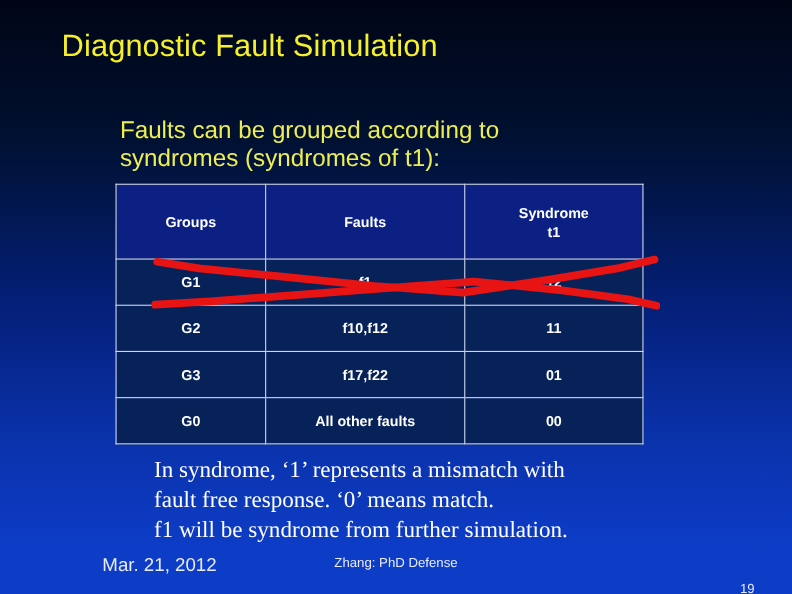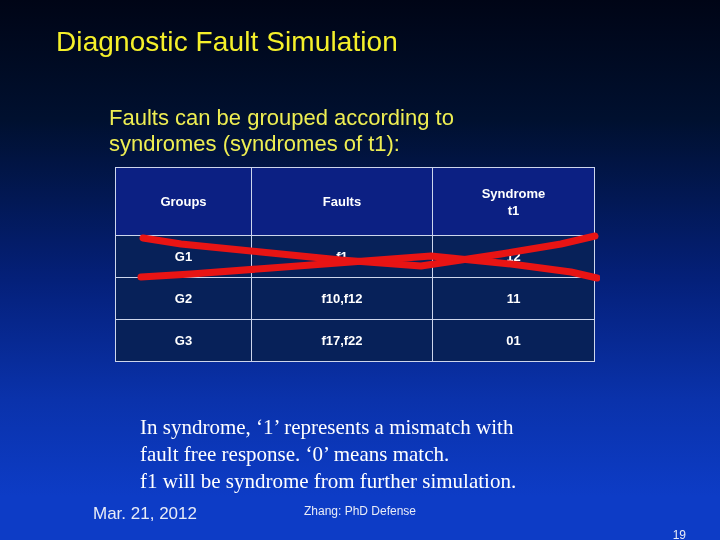--- a/index.html
+++ b/index.html
@@ -47,21 +47,21 @@
     width: 430px;
     font-size: 22px;
     line-height: 26px;
     color: #eeee52;
     margin-left: 44px;
   }
 
   
   .syndrome-table {
     position: absolute;
-    left: 115px;
+    left: 105px;
     top: 167px;
     width: 479px;
     border-collapse: collapse;
     table-layout: fixed;
     padding-left: 24px;
   }
   .syndrome-table th,
   .syndrome-table td {
     border: 1px solid #cdd6ec;
     color: #ffffff;
@@ -168,20 +168,25 @@
       <tr>
         <td>G2</td>
         <td>f10,f12</td>
         <td>11</td>
       </tr>
       <tr>
         <td>G3</td>
         <td>f17,f22</td>
         <td>01</td>
       </tr>
+      <tr>
+        <td>G0</td>
+        <td>All other faults</td>
+        <td>00</td>
+      </tr>
     </tbody>
   </table>
 
   <svg class="cross-overlay" viewBox="0 0 479 54">
     <polyline points="22,8 60,14 140,22 220,30 300,36 380,24 440,14 474,6" fill="none" stroke="#e81414" stroke-width="7" stroke-linecap="round" stroke-linejoin="round"></polyline>
     <polyline points="20,47 70,44 150,38 230,32 310,26 390,34 450,42 476,48" fill="none" stroke="#e81414" stroke-width="7" stroke-linecap="round" stroke-linejoin="round"></polyline>
   </svg>
 
   <div class="note-text">
     <div>In syndrome, ‘1’ represents a mismatch with</div>

